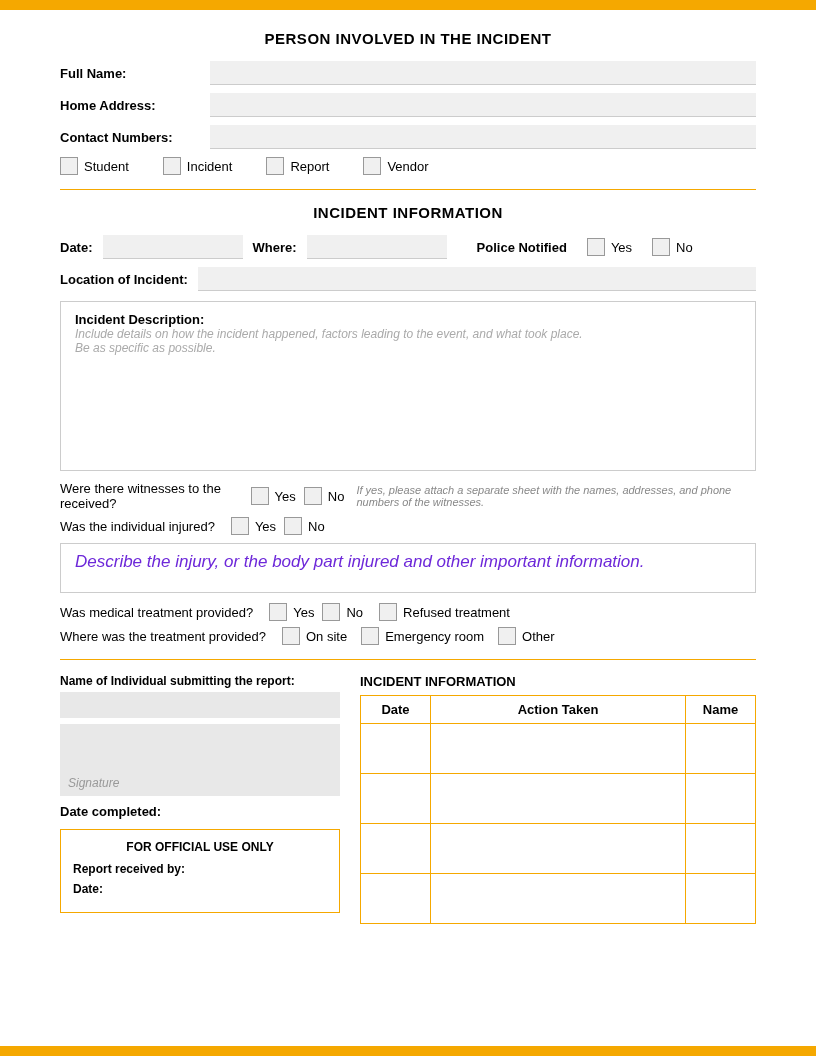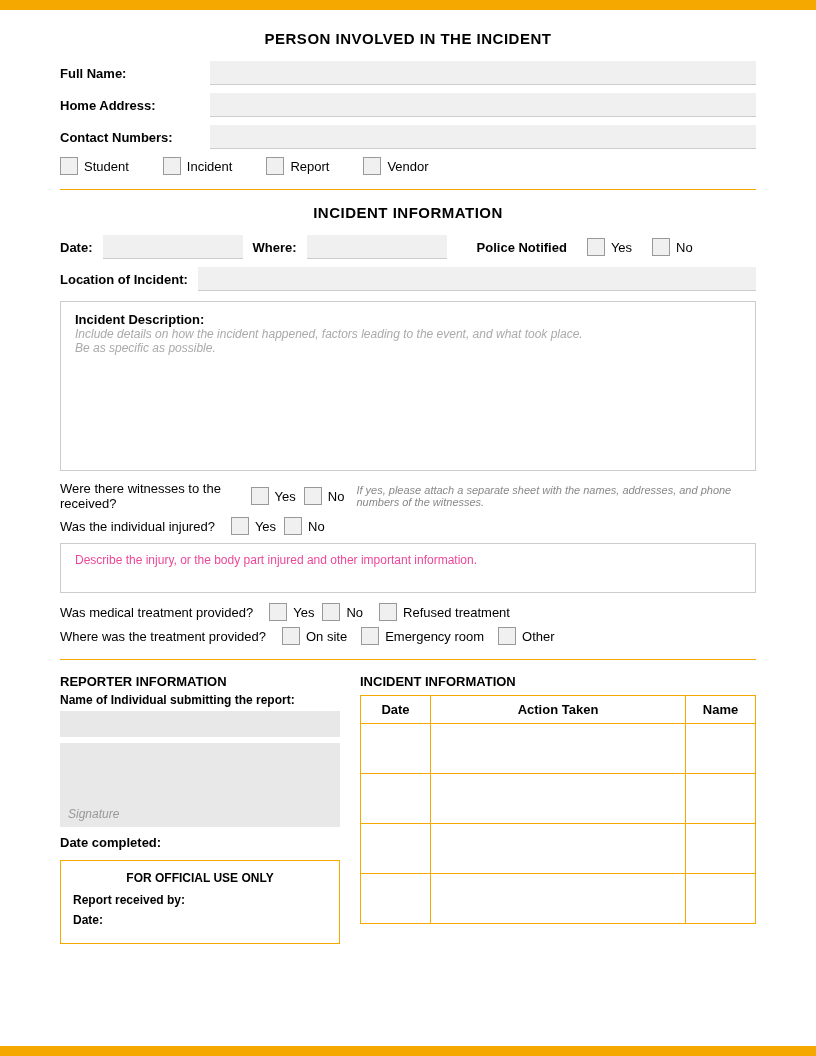--- a/index.html
+++ b/index.html
@@ -119,22 +119,23 @@
       font-style: italic;
     }
     .injury-box {
       border: 1px solid #ccc;
       background: #fff;
       min-height: 50px;
       padding: 8px 14px;
       margin-bottom: 10px;
     }
     .injury-placeholder {
-      color: #ec4899;
-      font-size: 12px;
+      color: #6d28d9;
+      font-size: 17px;
+      font-style: italic;
     }
     .witness-row {
       display: flex;
       align-items: center;
       margin-bottom: 6px;
     }
     .witness-label {
       font-size: 13px;
       margin-right: 10px;
     }
@@ -169,21 +170,21 @@
     .reporter-name-input {
       width: 100%;
       background: #e8e8e8;
       border: none;
       height: 26px;
       margin-bottom: 6px;
     }
     .signature-box {
       width: 100%;
       background: #e8e8e8;
-      height: 84px;
+      height: 72px;
       position: relative;
       margin-bottom: 8px;
     }
     .signature-placeholder {
       position: absolute;
       bottom: 6px;
       left: 8px;
       color: #999;
       font-style: italic;
       font-size: 12px;
@@ -371,21 +372,20 @@
         <span>Other</span>
       </div>
     </div>
   </div>
 
   <hr class="divider">
 
   <div class="bottom-section">
 
     <div class="reporter-section">
-      <div class="reporter-title">REPORTER INFORMATION</div>
       <div class="reporter-name-label">Name of Individual submitting the report:</div>
       <input class="reporter-name-input" type="text" style="">
       <div class="signature-box">
         <span class="signature-placeholder">Signature</span>
       </div>
       <div class="date-completed-row">
         <span class="label">Date completed:</span>
       </div>
 
       

